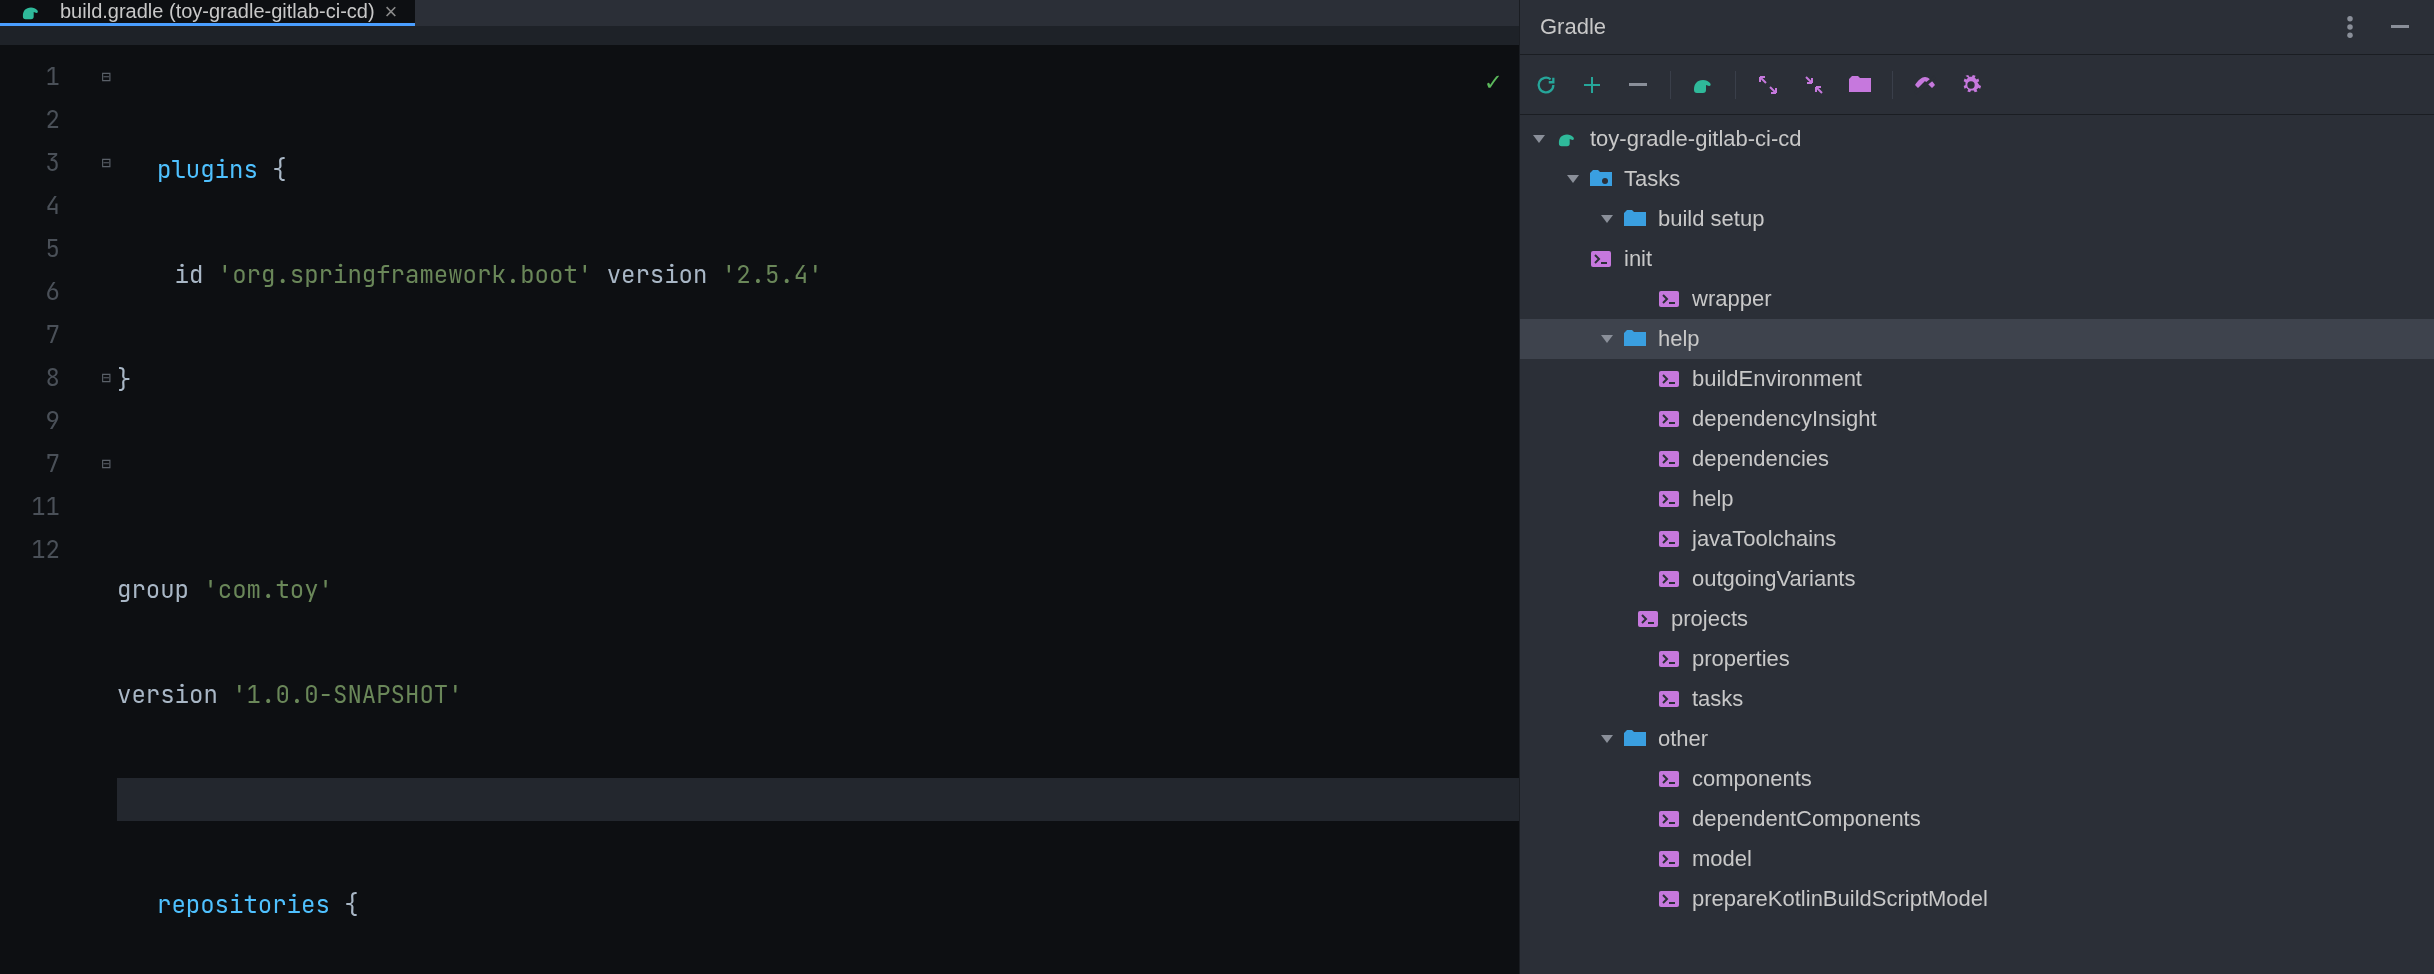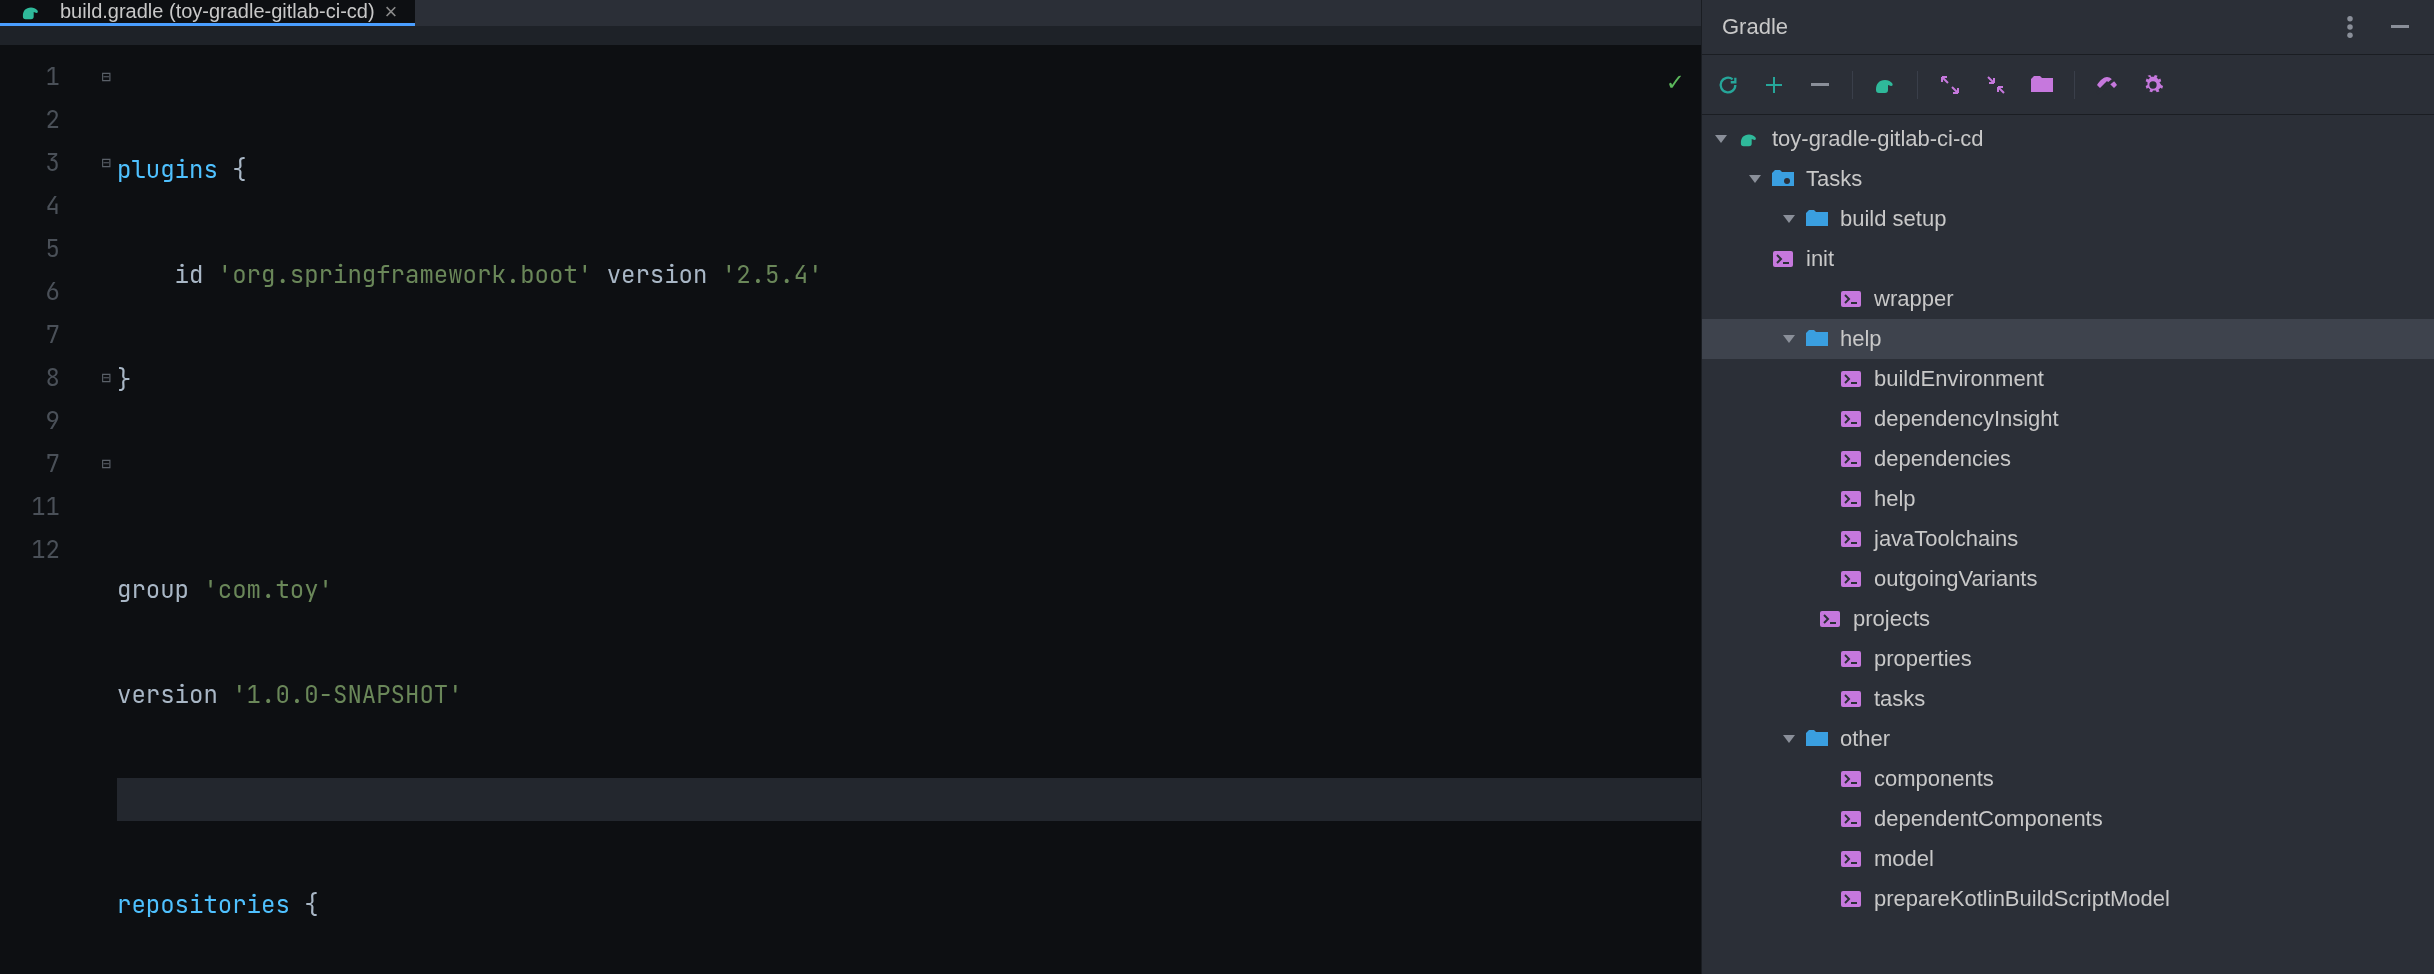--- a/index.html
+++ b/index.html
@@ -99,26 +99,26 @@
   background: #23272e;
 }
 .status-check {
   position: absolute;
   right: 18px;
   top: 18px;
   color: #5bb85b;
   font-size: 26px;
 }
 .c-green { color: #6a8759; }
-.c-blue { color: #4fc1ff; }
+.c-blue { color: #4fc1ff; margin-left: 40px; }
 .c-default { color: #a9b7c6; }
 .c-brace { color: #a9b7c6; }
 
 .gradle-pane {
-  width: 733px;
+  width: 915px;
   background: #2b2f37;
   display: flex;
   flex-direction: column;
   border-left: 1px solid #1a1d22;
 }
 .gradle-header {
   height: 55px;
   display: flex;
   align-items: center;
   padding: 0 20px;

